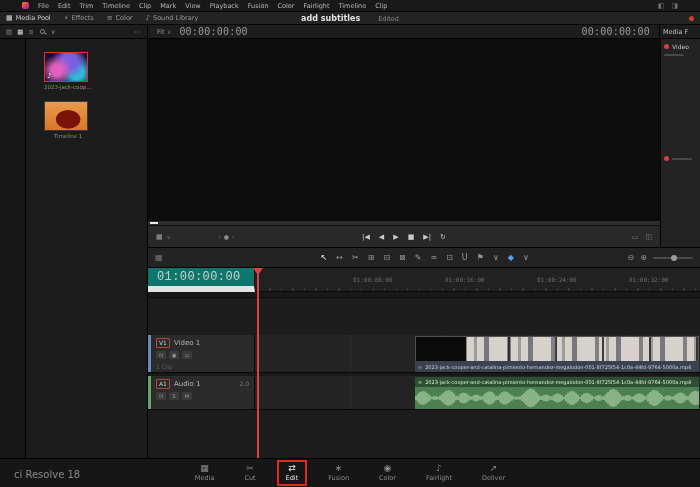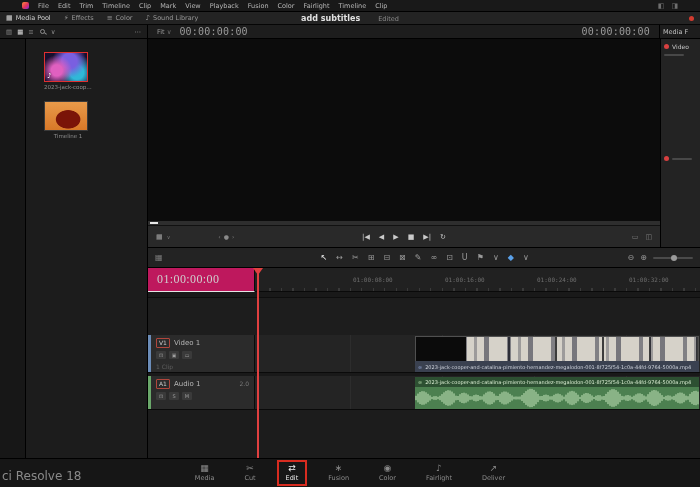--- a/index.html
+++ b/index.html
@@ -69,21 +69,21 @@
   .tl-toolbar .tools{display:flex;gap:9px;margin-left:158px;align-items:center}
   .tl-toolbar .tools span{cursor:pointer}
   .tl-toolbar .active{color:#f0f0f0}
   .tb-right{margin-left:auto;display:flex;align-items:center;gap:6px}
   .hslider{width:40px;height:2px;background:#4a4a4a;border-radius:1px;position:relative}
   .hslider::after{content:'';position:absolute;left:18px;top:-2px;width:6px;height:6px;border-radius:50%;background:#9a9a9a}
 
   
   .timeline{height:190px;flex:0 0 190px;position:relative;background:#1c1c1c}
   .ruler-row{height:24px;display:flex}
-  .big-tc{width:107px;flex:0 0 107px;background:#be185d;border-right:1px solid #0a0a0a;border-bottom:1px solid #e5e5e5;display:flex;align-items:center;padding-left:9px;font-family:Liberation Serif, serif;font-size:12px;letter-spacing:.4px;color:#cfcfcf}
+  .big-tc{width:107px;flex:0 0 107px;background:#0f766e;border-right:1px solid #0a0a0a;border-bottom:6px solid #e5e5e5;display:flex;align-items:center;padding-left:9px;font-family:Liberation Mono, monospace;font-size:12px;letter-spacing:.4px;color:#cfcfcf}
   .ruler{flex:1;position:relative;background:#212121;border-bottom:1px solid #0a0a0a}
   .ruler [data-name]{position:absolute;top:8px;font-size:6px;color:#6e6e6e;font-family:"DejaVu Sans Mono",monospace;white-space:nowrap}
   .ruler span:nth-child(1){left:98px}
   .ruler span:nth-child(2){left:190px}
   .ruler span:nth-child(3){left:282px}
   .ruler span:nth-child(4){left:374px}
   .ruler::after{content:'';position:absolute;left:3px;right:0;bottom:0;height:3px;background:repeating-linear-gradient(90deg,#3a3a3a 0 1px,rgba(0,0,0,0) 1px 11.5px)}
   .strip6{height:6px;background:#191919;border-bottom:1px solid #0e0e0e}
   .spacer37{height:37px;background:#1d1d1d}
   .trackrow{display:flex}
@@ -119,21 +119,21 @@
 
   .playhead{position:absolute;left:109px;top:0;width:2px;height:190px;background:#e04040;z-index:10;cursor:ew-resize}
   .ph-cap{position:absolute;left:105px;top:0;width:10px;height:7px;background:#e04040;clip-path:polygon(0 0,100% 0,50% 100%);z-index:11;cursor:ew-resize}
 
   
   .bottombar{height:29px;background:#161616;border-top:1px solid #000;display:flex;align-items:center;justify-content:center;gap:16px;position:relative}
   .page-btn{display:flex;flex-direction:column;align-items:center;gap:1px;color:#8a8a8a;padding:2px 7px;cursor:pointer}
   .page-btn .pi{font-size:9px;line-height:9px}
   .page-btn .pl{font-size:6.5px}
   .page-btn.active{color:#ececec;outline:2px solid #d82c20}
-  .status-left{position:absolute;left:2px;top:10px;font-size:12px;color:#8a8a8a}
+  .status-left{position:absolute;left:14px;top:10px;font-size:10px;color:#8a8a8a}
 </style>
 </head>
 <body>
 
 <div class="app" data-name="davinci-resolve-window">
 
   <div class="menubar" data-name="menu-bar">
     <span class="app-icon" data-name="app-logo-icon"></span>
     <span style="display:flex;gap:9px" data-name="menu-items" data-list="menu.items">
         <span data-name="menu-item">File</span>

